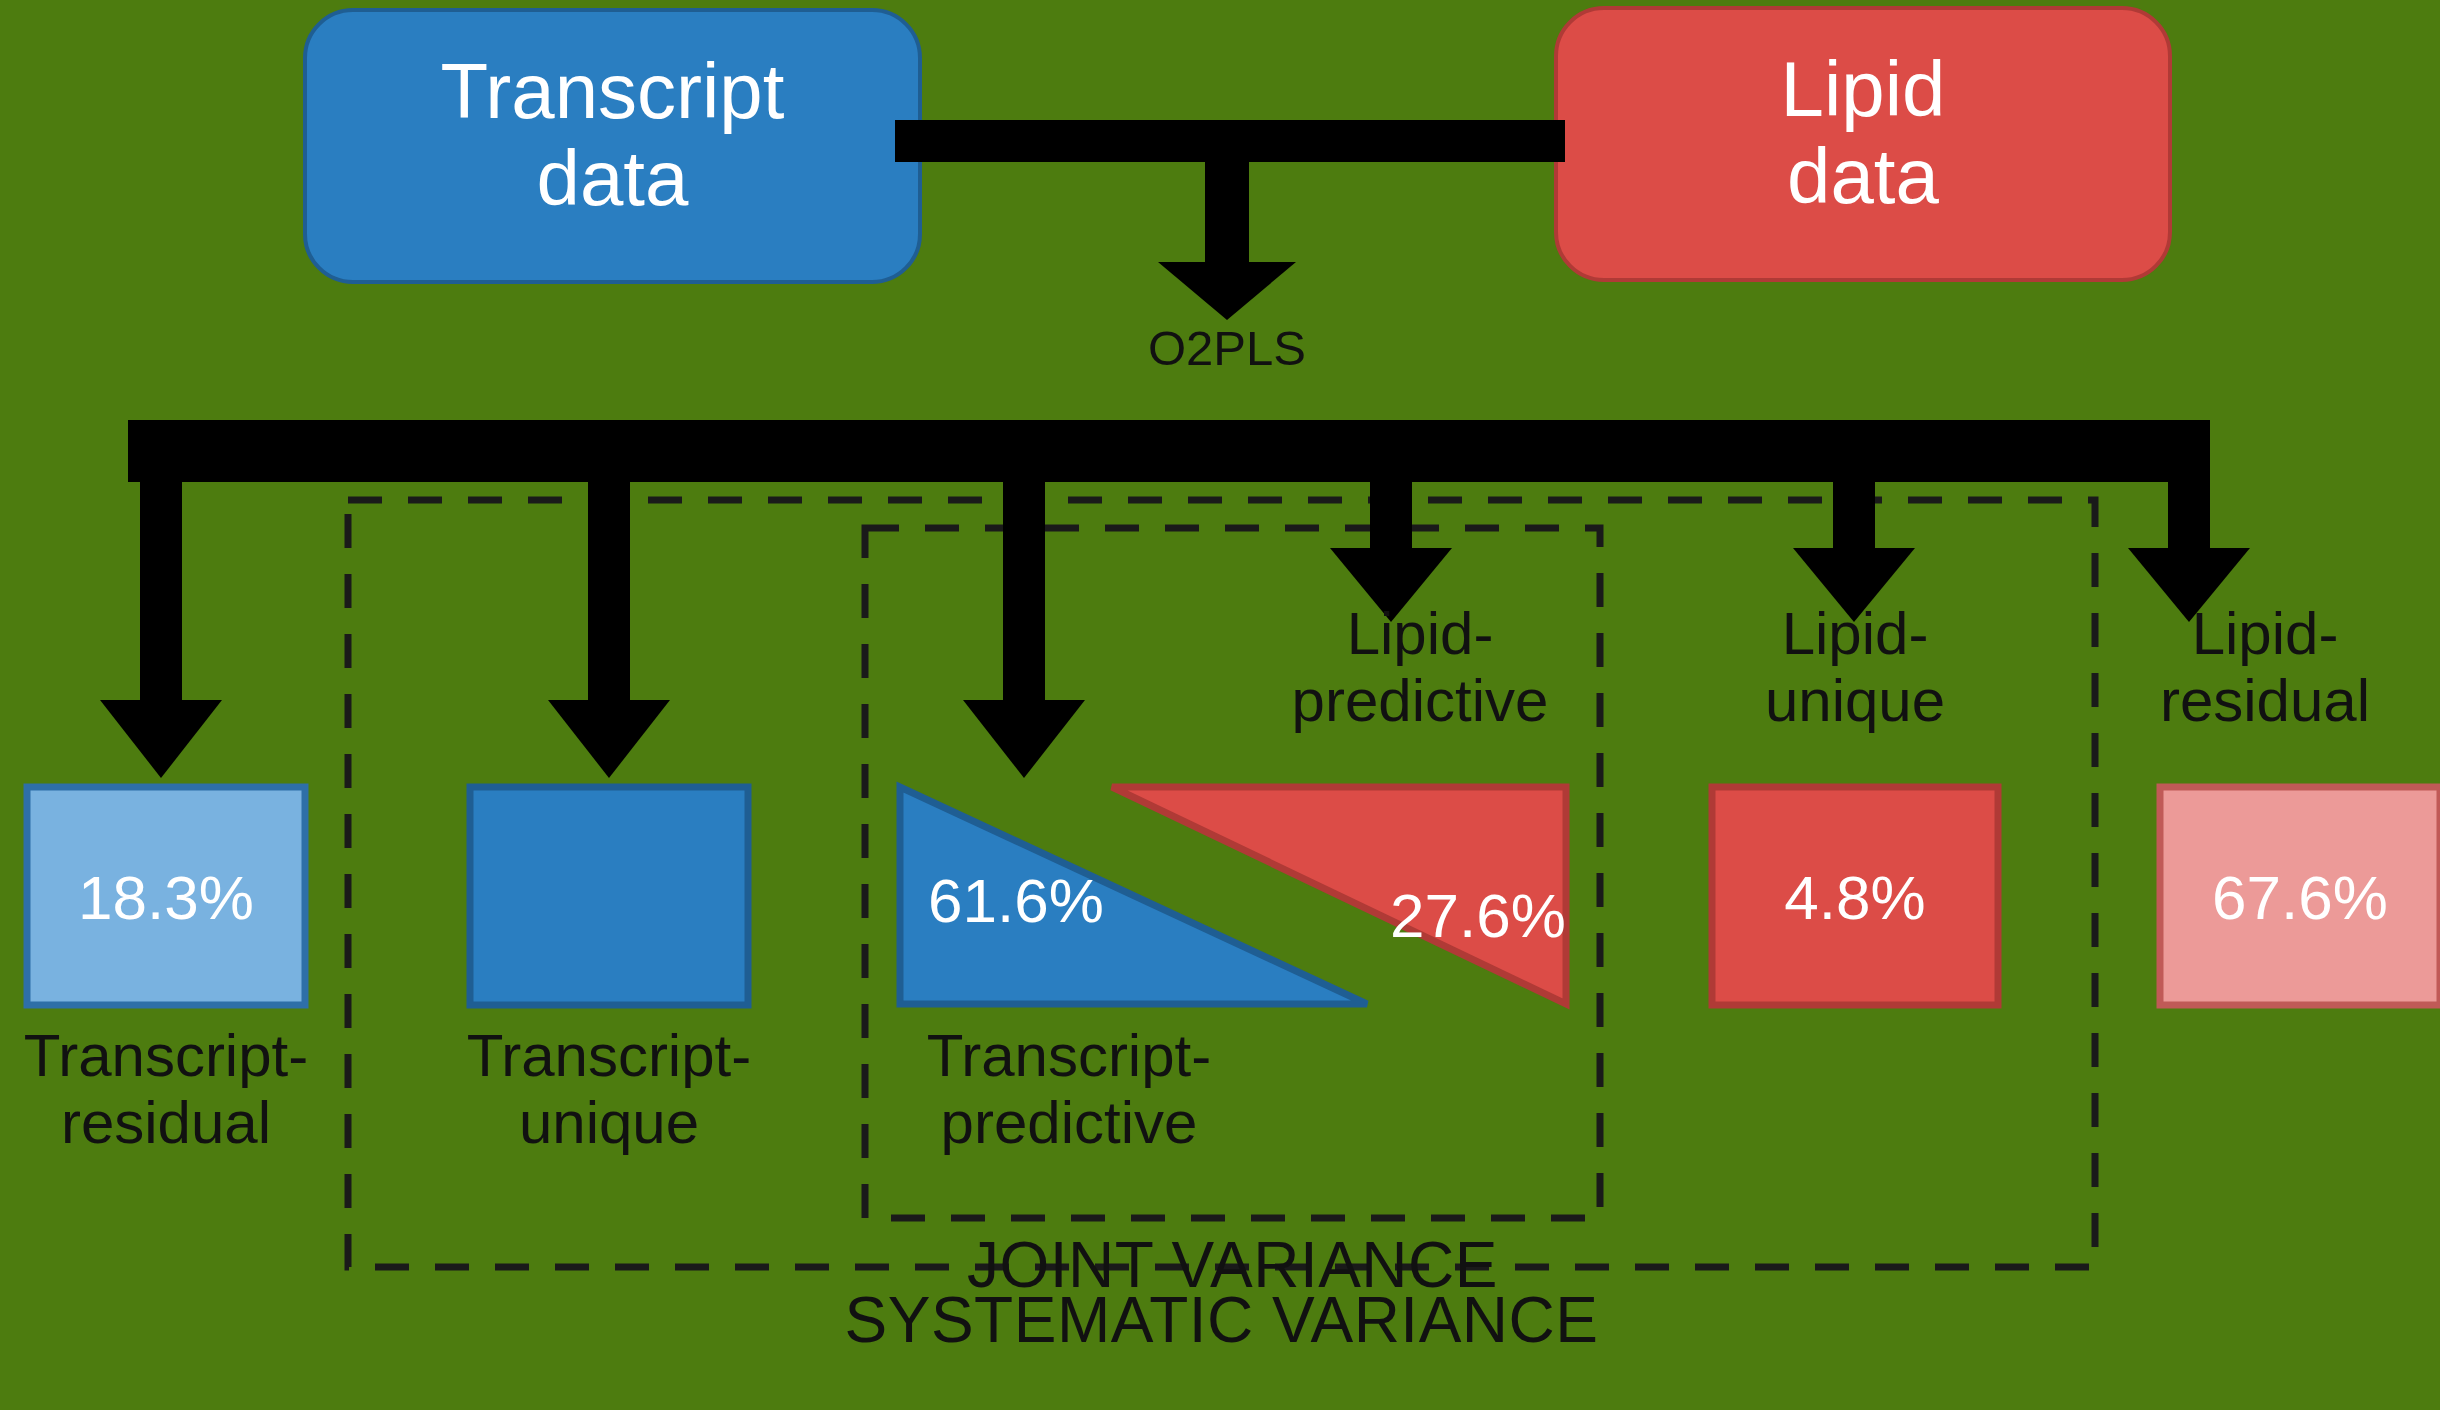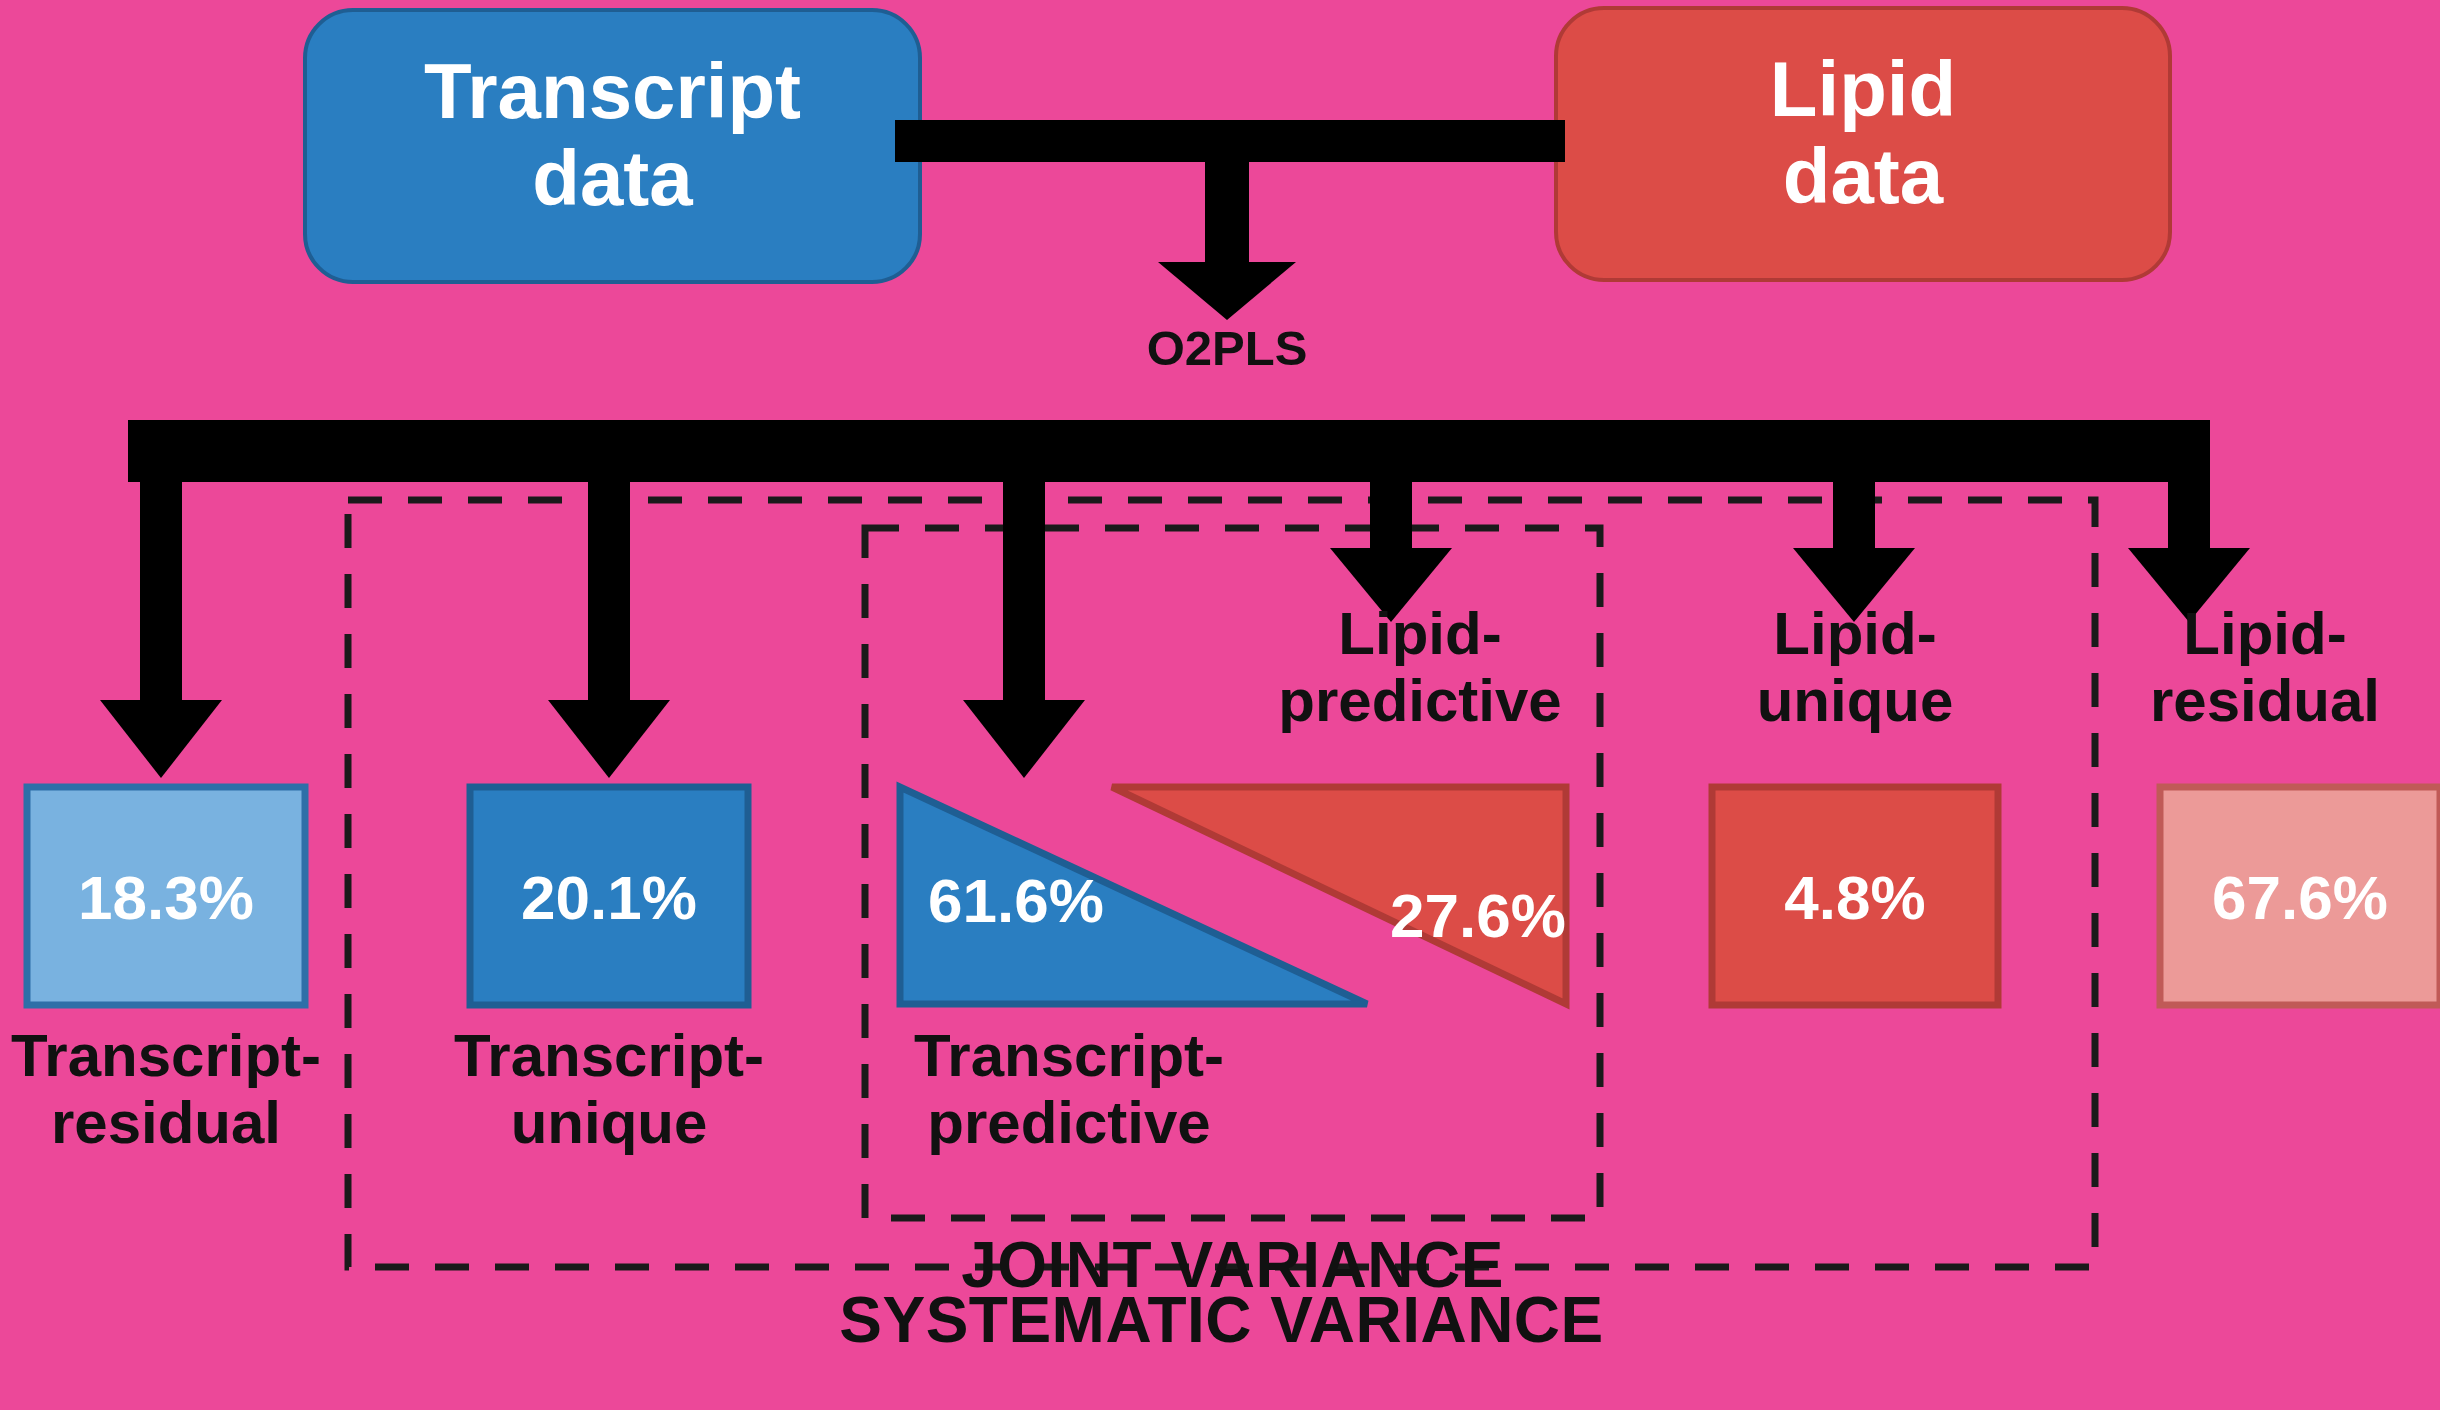--- a/index.html
+++ b/index.html
@@ -8,23 +8,22 @@
     padding: 0;
     background: #ffffff;
   }
   body {
     font-family: "Liberation Sans", "DejaVu Sans", sans-serif;
   }
   #stage {
     position: relative;
     width: 2440px;
     height: 1410px;
-    background: #ec4899;
+    background: #4d7c0f;
     overflow: hidden;
-    font-weight: bold;
   }
   #stage svg.layer {
     position: absolute;
     top: 0;
     left: 0;
     width: 2440px;
     height: 1410px;
   }
   .src-box-label {
     position: absolute;
@@ -135,21 +134,20 @@
   <div class="src-box-label" style="left:305px; top:48px; width:615px;">Transcript
 data</div>
 
   <div class="src-box-label" style="left:1556px; top:46px; width:614px;">Lipid
 data</div>
 
   <div class="o2pls-label" style="left:1027px; top:320px; width:400px;">O2PLS</div>
 
   <div class="pct" style="left:27px; top:862px; width:278px; text-align:center;">18.3%</div>
 
-  <div class="pct" style="left:470px; top:862px; width:278px; text-align:center;">20.1%</div>
 
   <div class="pct" style="left:928px; top:865px;">61.6%</div>
 
   <div class="pct" style="left:1350px; top:880px;margin-left:40px;">27.6%</div>
 
   <div class="pct" style="left:1712px; top:862px; width:286px; text-align:center;">4.8%</div>
 
   <div class="pct" style="left:2160px; top:862px; width:280px; text-align:center;">67.6%</div>
 
   <div class="node-label" style="left:-14px; top:1022px; width:360px;">Transcript-

